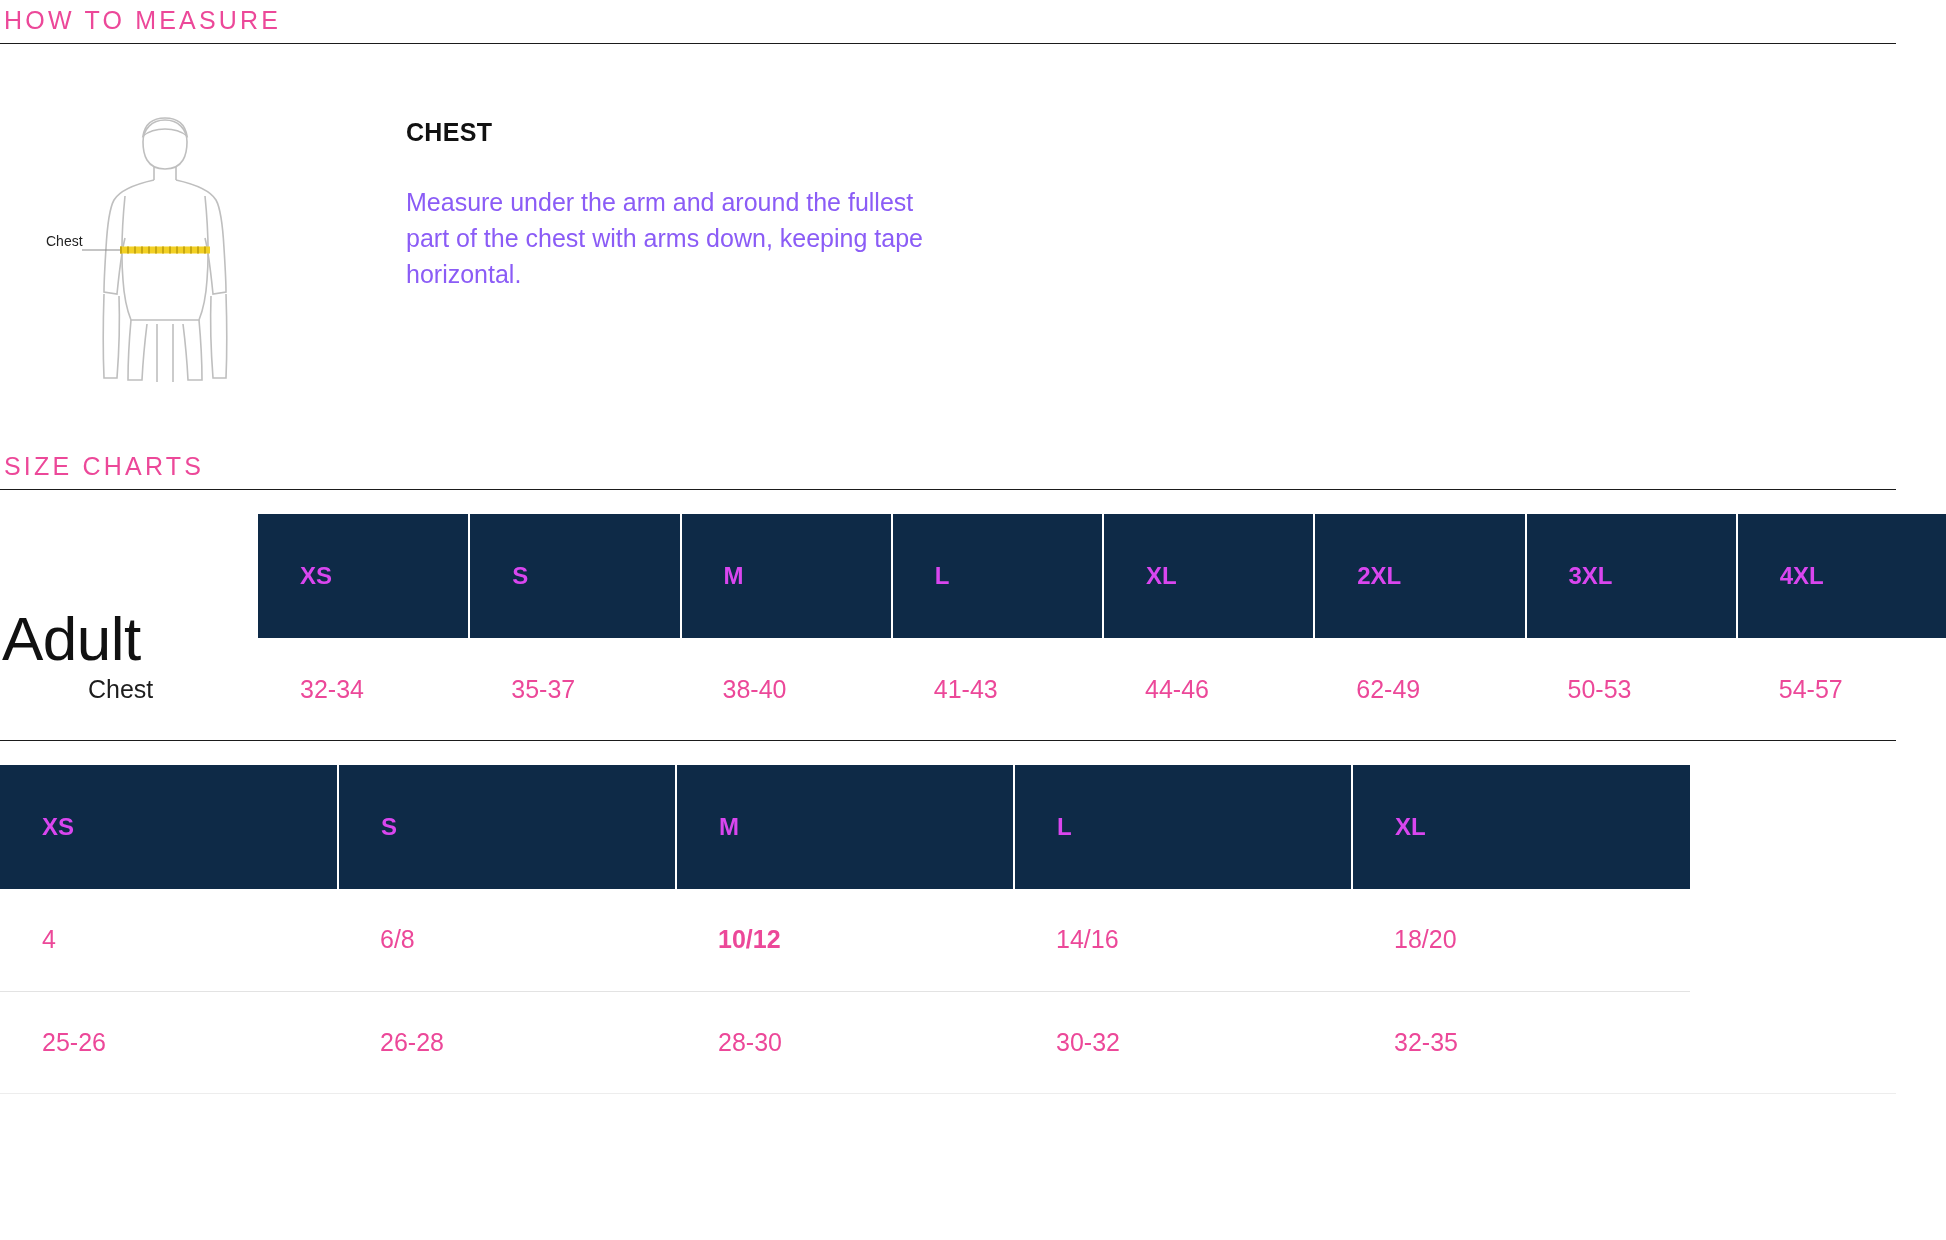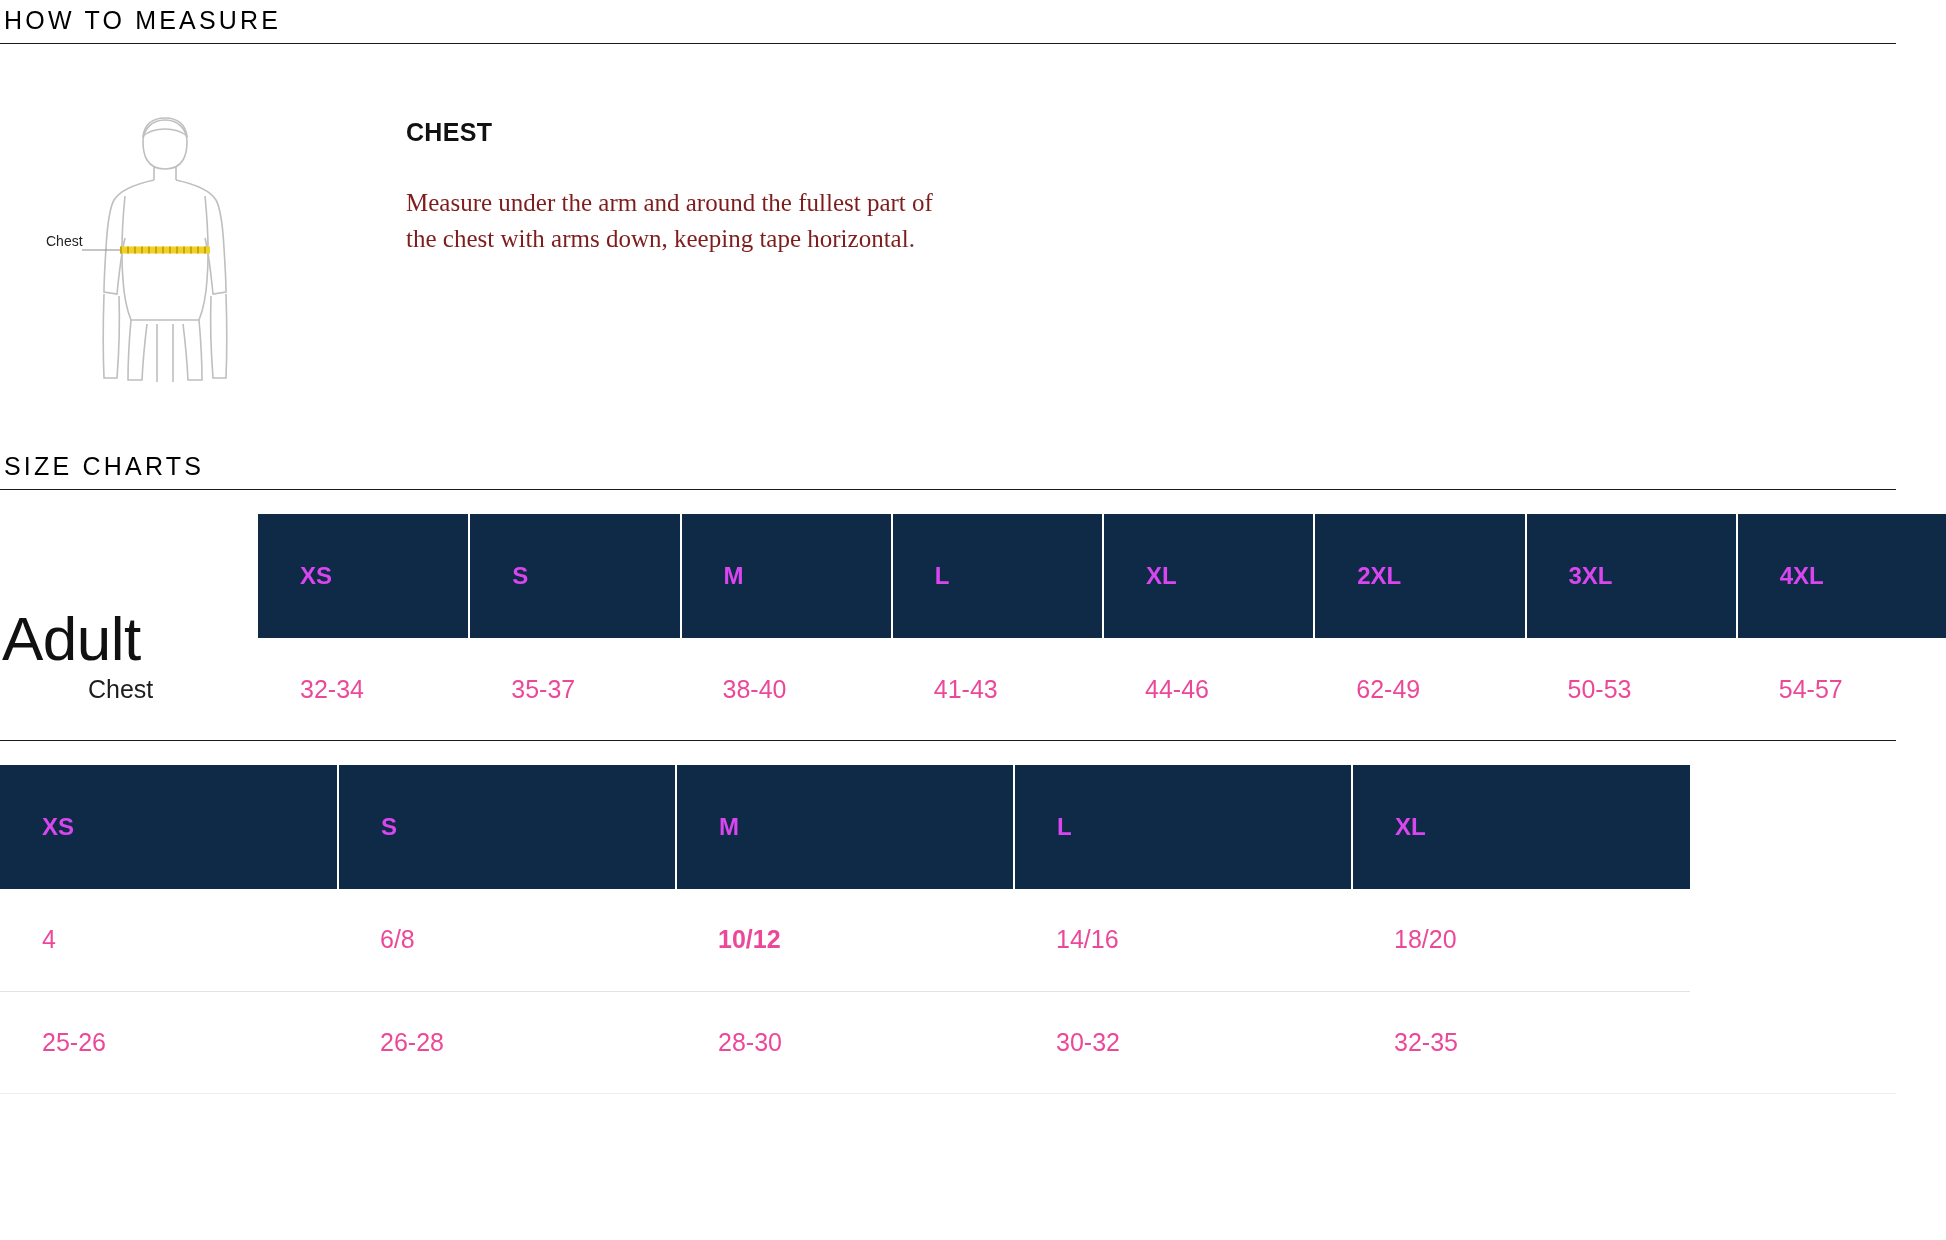--- a/index.html
+++ b/index.html
@@ -20,21 +20,21 @@
     height: 1240px;
     box-sizing: border-box;
     padding: 0 0 0 0;
   }
 
   
   .section-head {
     font-size: 25px;
     letter-spacing: 3.2px;
     font-weight: 400;
-    color: #000000;
+    color: #ec4899;
     text-transform: uppercase;
     padding-left: 4px;
   }
   .rule {
     border-bottom: 1px solid #1b1b1b;
     margin-top: 8px;
   }
   .rule.short {
     width: 1896px;
   }
@@ -65,24 +65,23 @@
   .measure-title {
     font-size: 25px;
     font-weight: bold;
     color: #111;
     letter-spacing: 0.3px;
   }
   .measure-desc {
     margin-top: 38px;
     font-size: 25px;
     line-height: 1.43;
-    color: #7f1d1d;
+    color: #8b5cf6;
     max-width: 545px;
     font-weight: 400;
-    font-family: Liberation Serif, serif;
   }
 
   
   #size-charts {
     margin-top: 58px;
   }
 
   .chart-block {
     display: flex;
     align-items: center;

